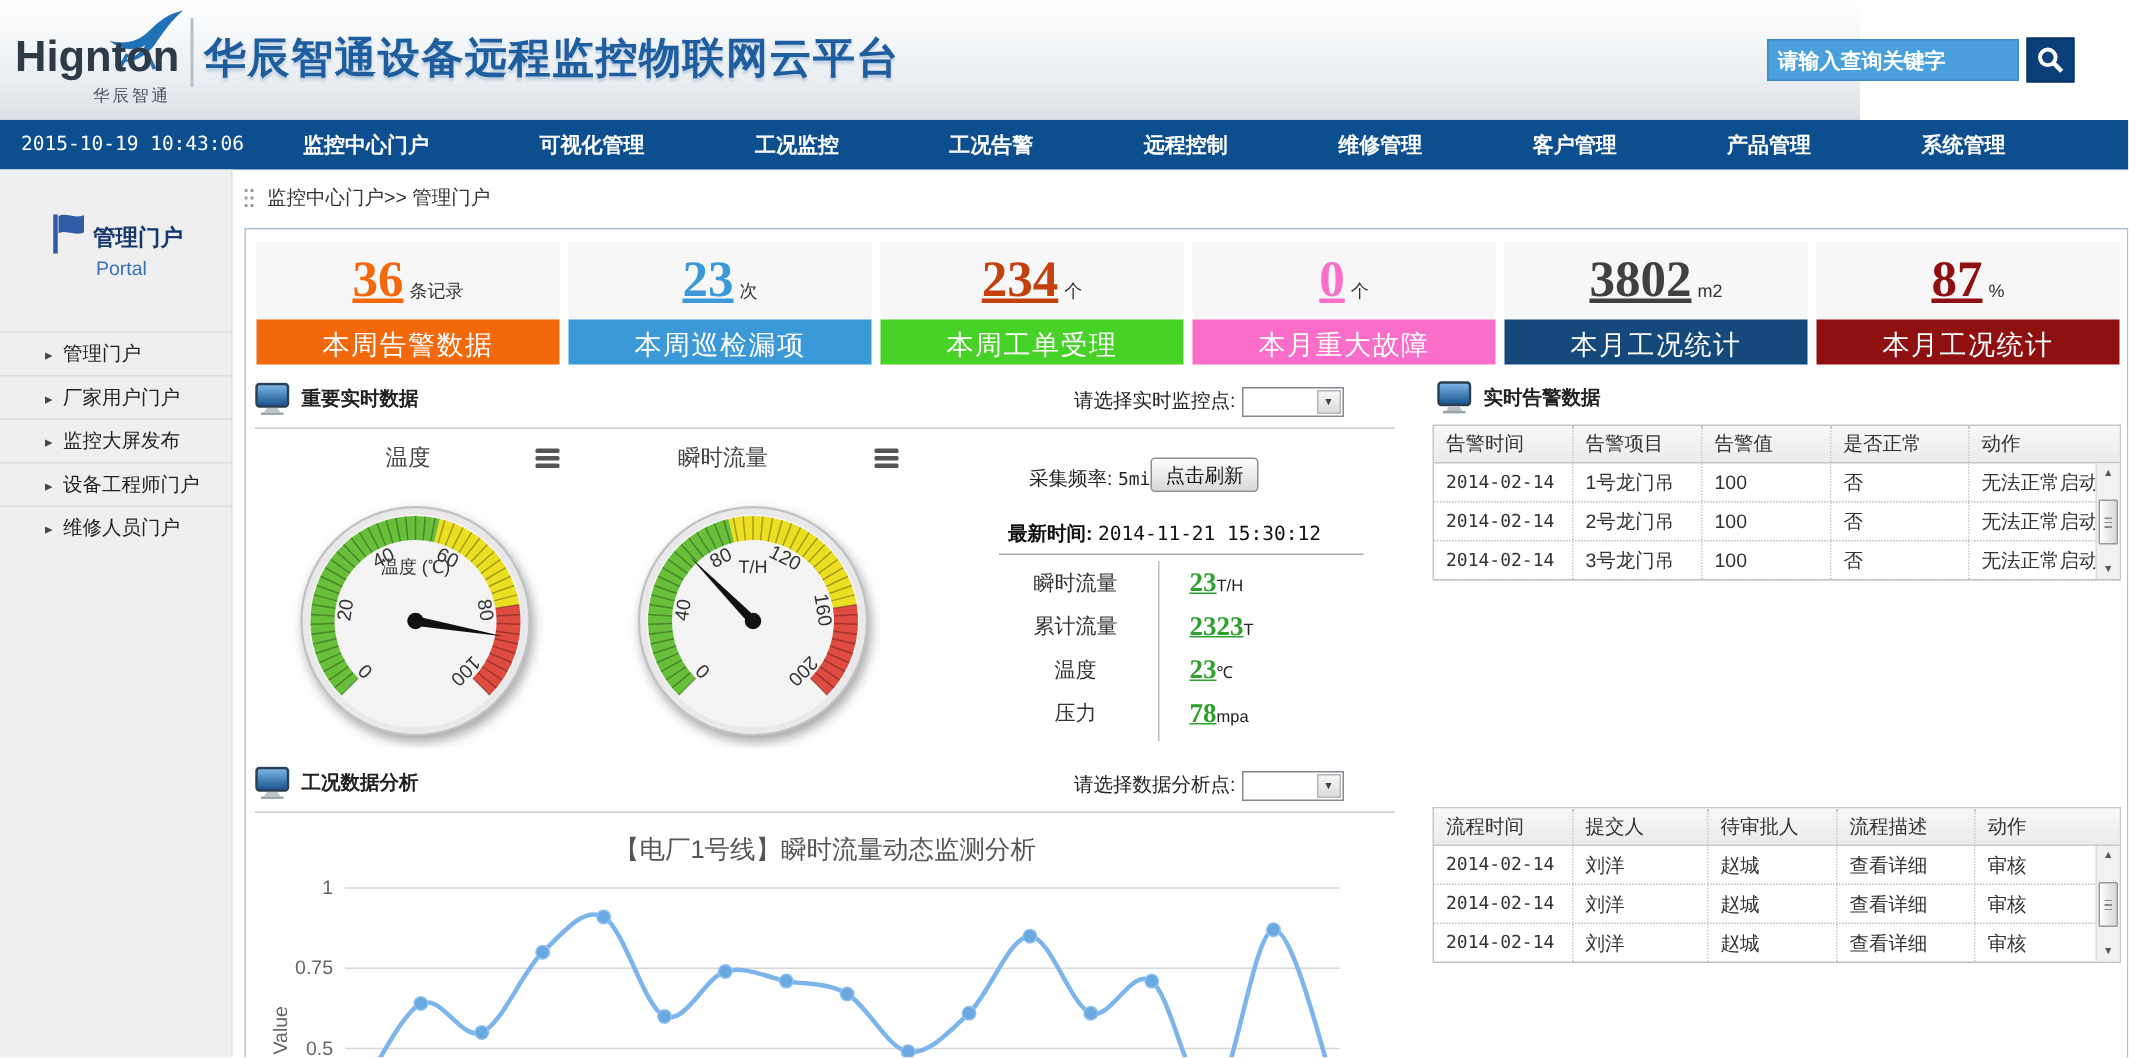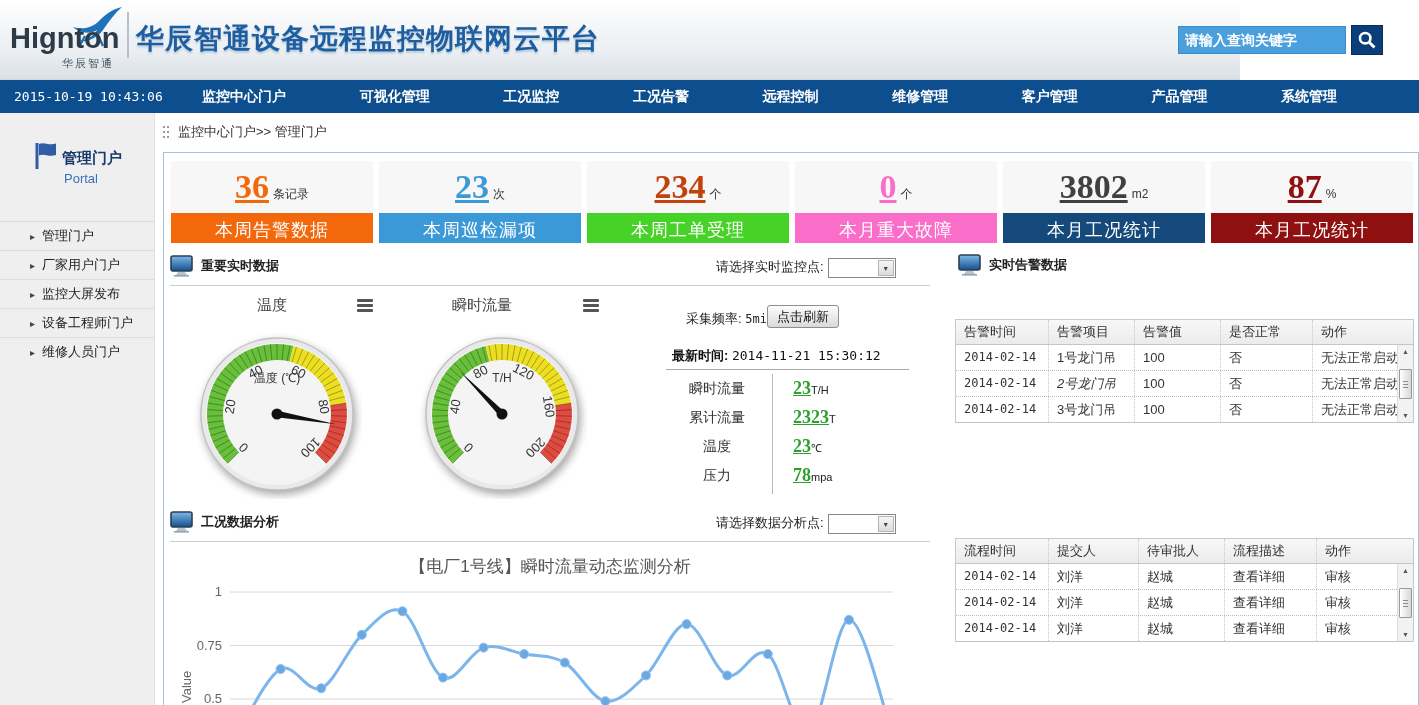--- a/index.html
+++ b/index.html
@@ -477,38 +477,38 @@
     </svg>
 
   <div class="sec-head" style="left:958px; top:254px;">
     <svg width="24" height="22" viewBox="0 0 24 22">
       <rect x="1" y="1" width="21" height="15" rx="2" fill="url(#mon-g)" stroke="#2c3e50" stroke-width="1.6"></rect>
       <path d="M8,17 h7 l2,3 h-11 z" fill="#b9c2c9"></path>
         <rect x="4" y="20" width="15" height="1.6" fill="#98a2ab"></rect>
     </svg>
     <span class="sec-title">实时告警数据</span>
   </div>
-  <div id="alarms-table" class="data-table" style="left:955px; top:283px; width:459px; height:104px;margin-top:36px;">
+  <div id="alarms-table" class="data-table" style="left:955px; top:283px; width:459px; height:104px;">
       <div class="t-head">
         <div class="cell" style="width: 92px;">告警时间</div>
         <div class="cell sep" style="width: 86px;">告警项目</div>
         <div class="cell sep" style="width: 86px;">告警值</div>
         <div class="cell sep" style="width: 92px;">是否正常</div>
         <div class="cell sep" style="width: 85px;">动作</div>
       </div>
       <div class="t-row">
         <div class="cell mono" style="width: 92px;">2014-02-14</div>
         <div class="cell sep" style="width: 86px;">1号龙门吊</div>
         <div class="cell sep" style="width: 86px;">100</div>
         <div class="cell sep" style="width: 92px;">否</div>
         <div class="cell sep" style="width: 85px;">无法正常启动</div>
       </div>
       <div class="t-row">
         <div class="cell mono" style="width: 92px;">2014-02-14</div>
-        <div class="cell sep" style="width: 86px; font-style: italic;">2号龙门吊</div>
+        <div class="cell sep" style="width: 86px;">2号龙门吊</div>
         <div class="cell sep" style="width: 86px;">100</div>
         <div class="cell sep" style="width: 92px;">否</div>
         <div class="cell sep" style="width: 85px;">无法正常启动</div>
       </div>
       <div class="t-row">
         <div class="cell mono" style="width: 92px;">2014-02-14</div>
         <div class="cell sep" style="width: 86px;">3号龙门吊</div>
         <div class="cell sep" style="width: 86px;">100</div>
         <div class="cell sep" style="width: 92px;">否</div>
         <div class="cell sep" style="width: 85px;">无法正常启动</div>

